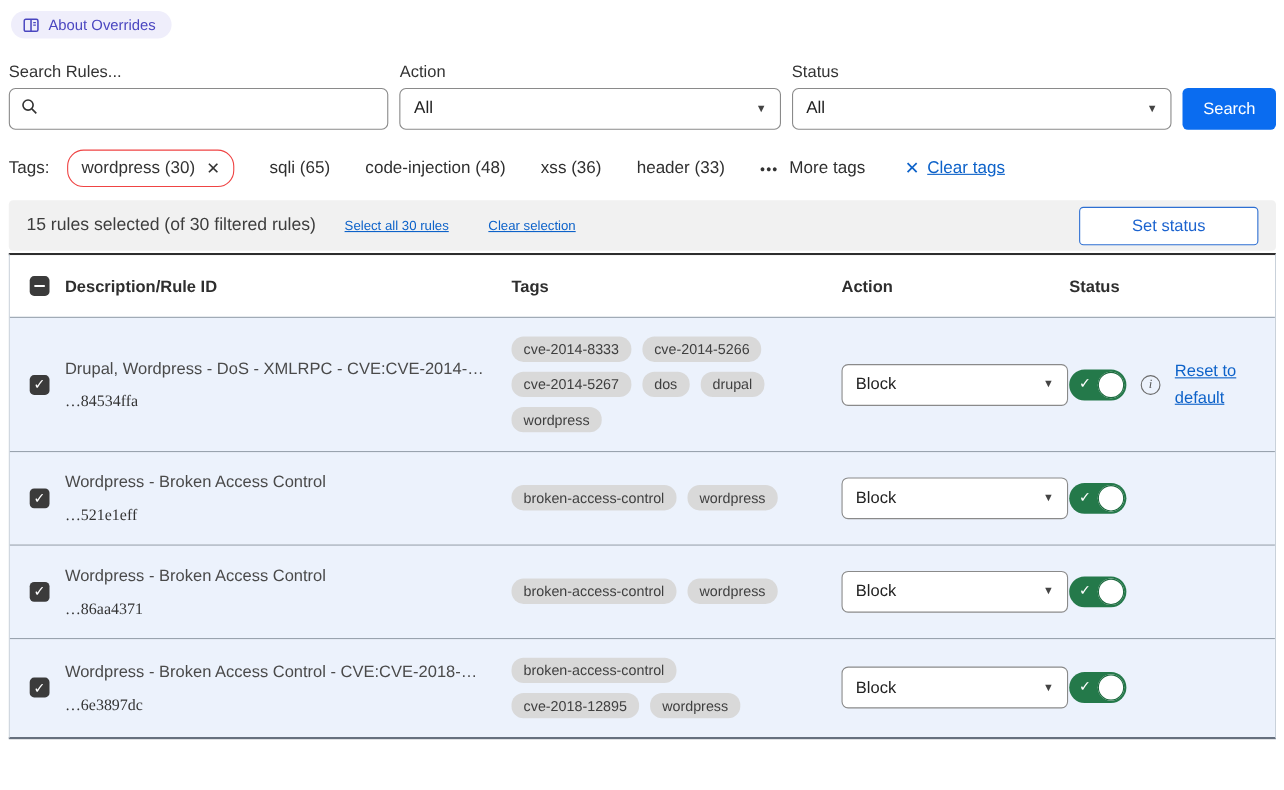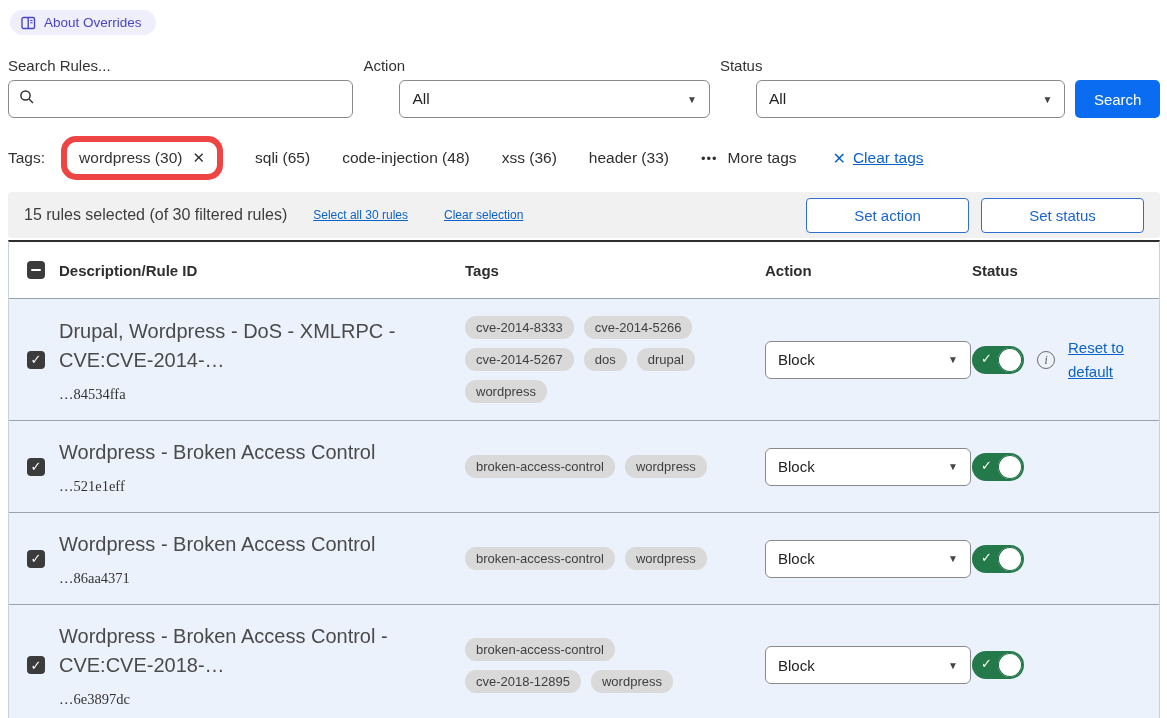--- a/index.html
+++ b/index.html
@@ -26,35 +26,35 @@
   .filter-label { font-size:15px; color:#333; margin-bottom:6px; }
   .search-wrap { width:347px; }
   .search-input {
     height:38px; border:1px solid #8a8a8a; border-radius:6px; background:#fff;
     display:flex; align-items:center; padding:0 10px; gap:8px;
   }
   .dd-wrap { width:348px; }
   .dropdown {
     height:38px; border:1px solid #8a8a8a; border-radius:6px; background:#fff;
     display:flex; align-items:center; justify-content:space-between;
-    padding:0 12px; font-size:15.5px; color:#222; cursor:pointer;margin-left:36px;
+    padding:0 12px; font-size:15.5px; color:#222; cursor:pointer;
   }
   .chev { font-size:10px; color:#444; }
   .search-btn {
     height:38px; width:85px; border:none; border-radius:5px;
     background:#0a6cf0; color:#fff; font-size:15px; cursor:pointer;
     font-family:inherit;
   }
 
   
   .tags-bar { display:flex; align-items:center; margin-top:18px; font-size:15.5px; }
   .tags-label { color:#333; margin-right:16px; }
   .selected-tag {
     display:flex; align-items:center; gap:10px;
-    border:6px solid #ef4444; border-radius:15px; padding:7px 12px; cursor:pointer;
+    border:1px solid #ef4444; border-radius:15px; padding:7px 12px; cursor:pointer;
   }
   .selected-tag .x { font-size:15px; color:#333; }
   .tag-option { margin-left:32px; color:#2f2f2f; cursor:pointer; }
   .more-tags { margin-left:32px; display:flex; align-items:center; gap:10px; color:#2f2f2f; cursor:pointer; }
   .more-dots { font-size:13px; letter-spacing:1px; color:#333; }
   .clear-tags { margin-left:36px; display:flex; align-items:center; gap:7px; cursor:pointer; }
   .clear-tags .x { color:#0d62c9; font-size:16px; }
   a.link { color:#0d62c9; text-decoration:underline; cursor:pointer; }
 
   
@@ -76,21 +76,21 @@
     margin-top:2px;
     border-top:2px solid #2e2e2e;
     border-left:1px solid #c9d1da; border-right:1px solid #c9d1da;
     border-bottom:2px solid #66707e;
   }
   .tgrid { display:grid; grid-template-columns:50px 406px 300px 207px 1fr; }
   .thead { background:#fff; height:56px; align-items:center; }
   .th { font-size:15px; font-weight:700; color:#2e2e2e; }
   .cell-check { padding-left:18px; display:flex; align-items:center; }
   .trow { background:#ecf2fc; border-top:1px solid #99a3ae; padding:17px 0; align-items:center; }
-  .desc { font-size:20px; color:#4a4a4a; line-height:1.45; padding-right:24px; }
+  .desc { font-size:15px; color:#4a4a4a; line-height:1.45; padding-right:24px; }
   .rule-id { font-family:Liberation Serif, serif; font-size:14.5px; color:#333; margin-top:11px; }
   .cell-tags { display:flex; flex-wrap:wrap; gap:9px 10px; padding-right:36px; align-content:center; }
   .pill {
     background:#d9d9d9; color:#3f3f3f; font-size:13px;
     padding:4px 11px; border-radius:11px; white-space:nowrap;
   }
   .select-box {
     width:206px; height:38px; background:#fff; border:1px solid #8a8a8a; border-radius:6px;
     display:flex; align-items:center; justify-content:space-between;
     padding:0 12px; font-size:15px; color:#222; cursor:pointer;
@@ -193,21 +193,20 @@
     </span>
   </div>
 
   <div class="sel-bar">
     <span class="sel-summary">15 rules selected (of 30 filtered rules)</span>
     <span class="sel-links">
       <a class="link">Select all 30 rules</a>
       <a class="link">Clear selection</a>
     </span>
     <span class="sel-actions">
-      <button class="outline-btn">Set action</button>
       <button class="outline-btn">Set status</button>
     </span>
   </div>
 
   <div class="rules-table">
     <div class="tgrid thead">
       <div class="cell-check">
         <div class="cbx">
             <span class="minus"></span>
           </div>

